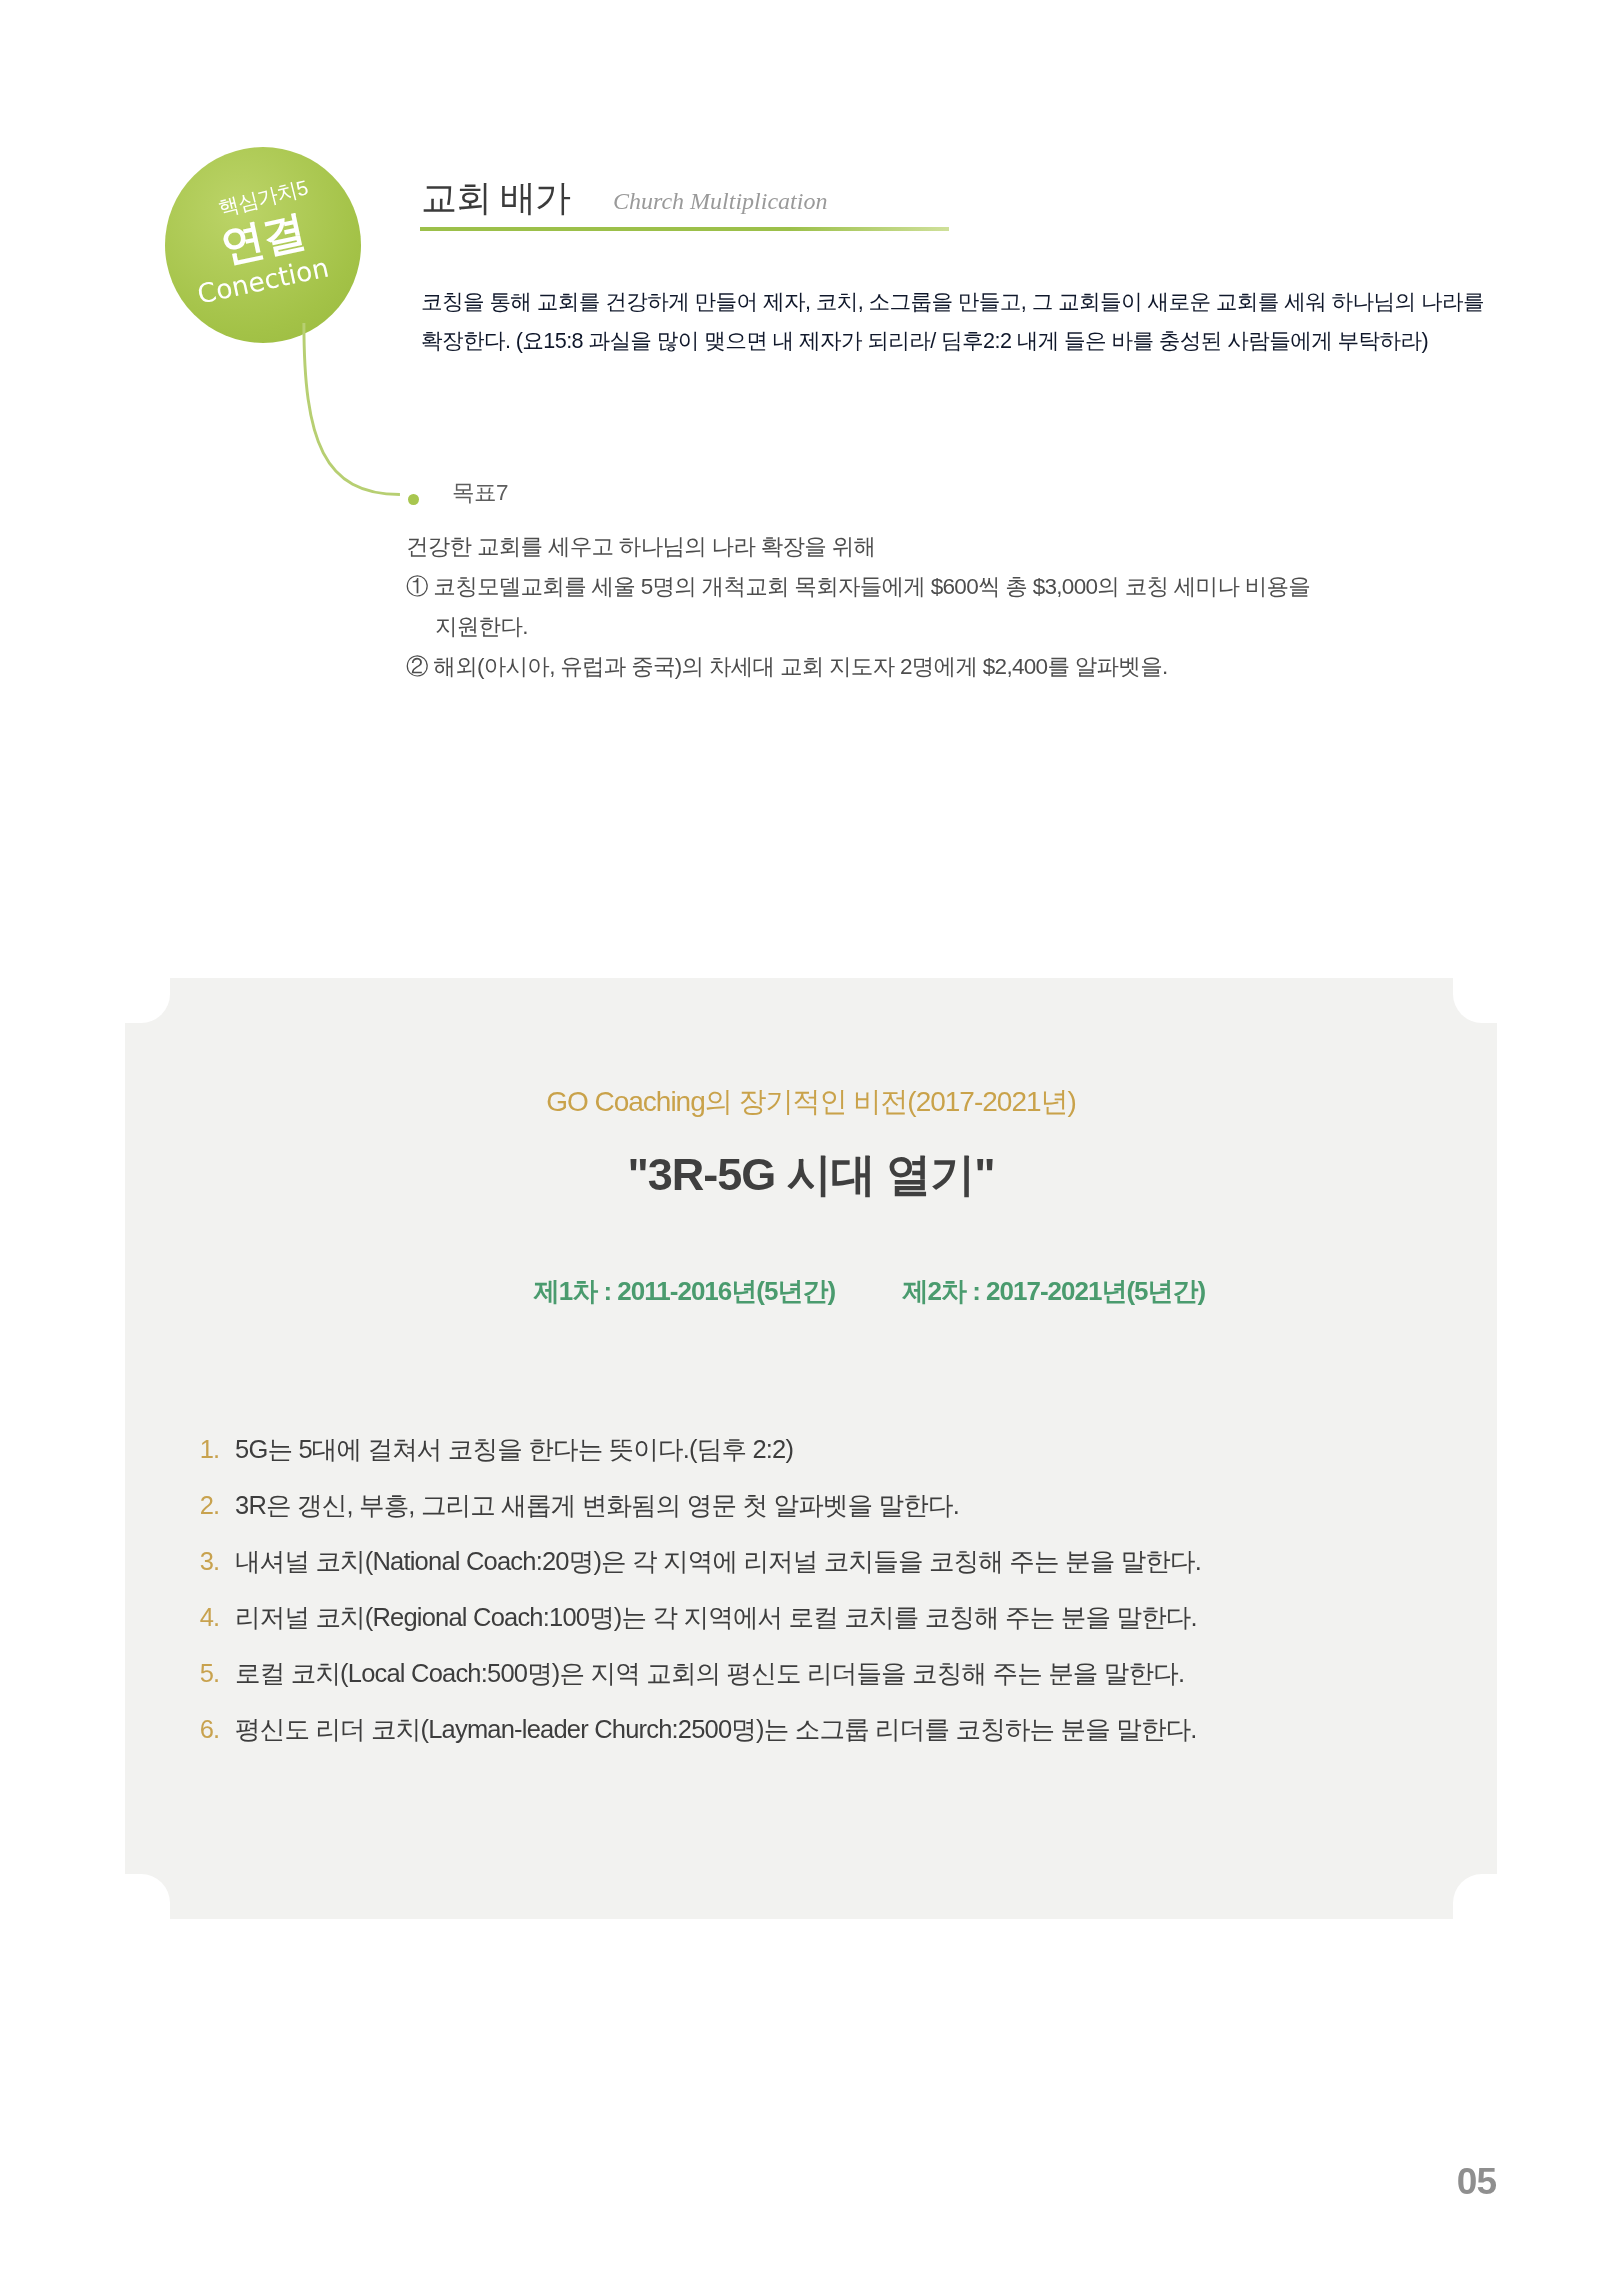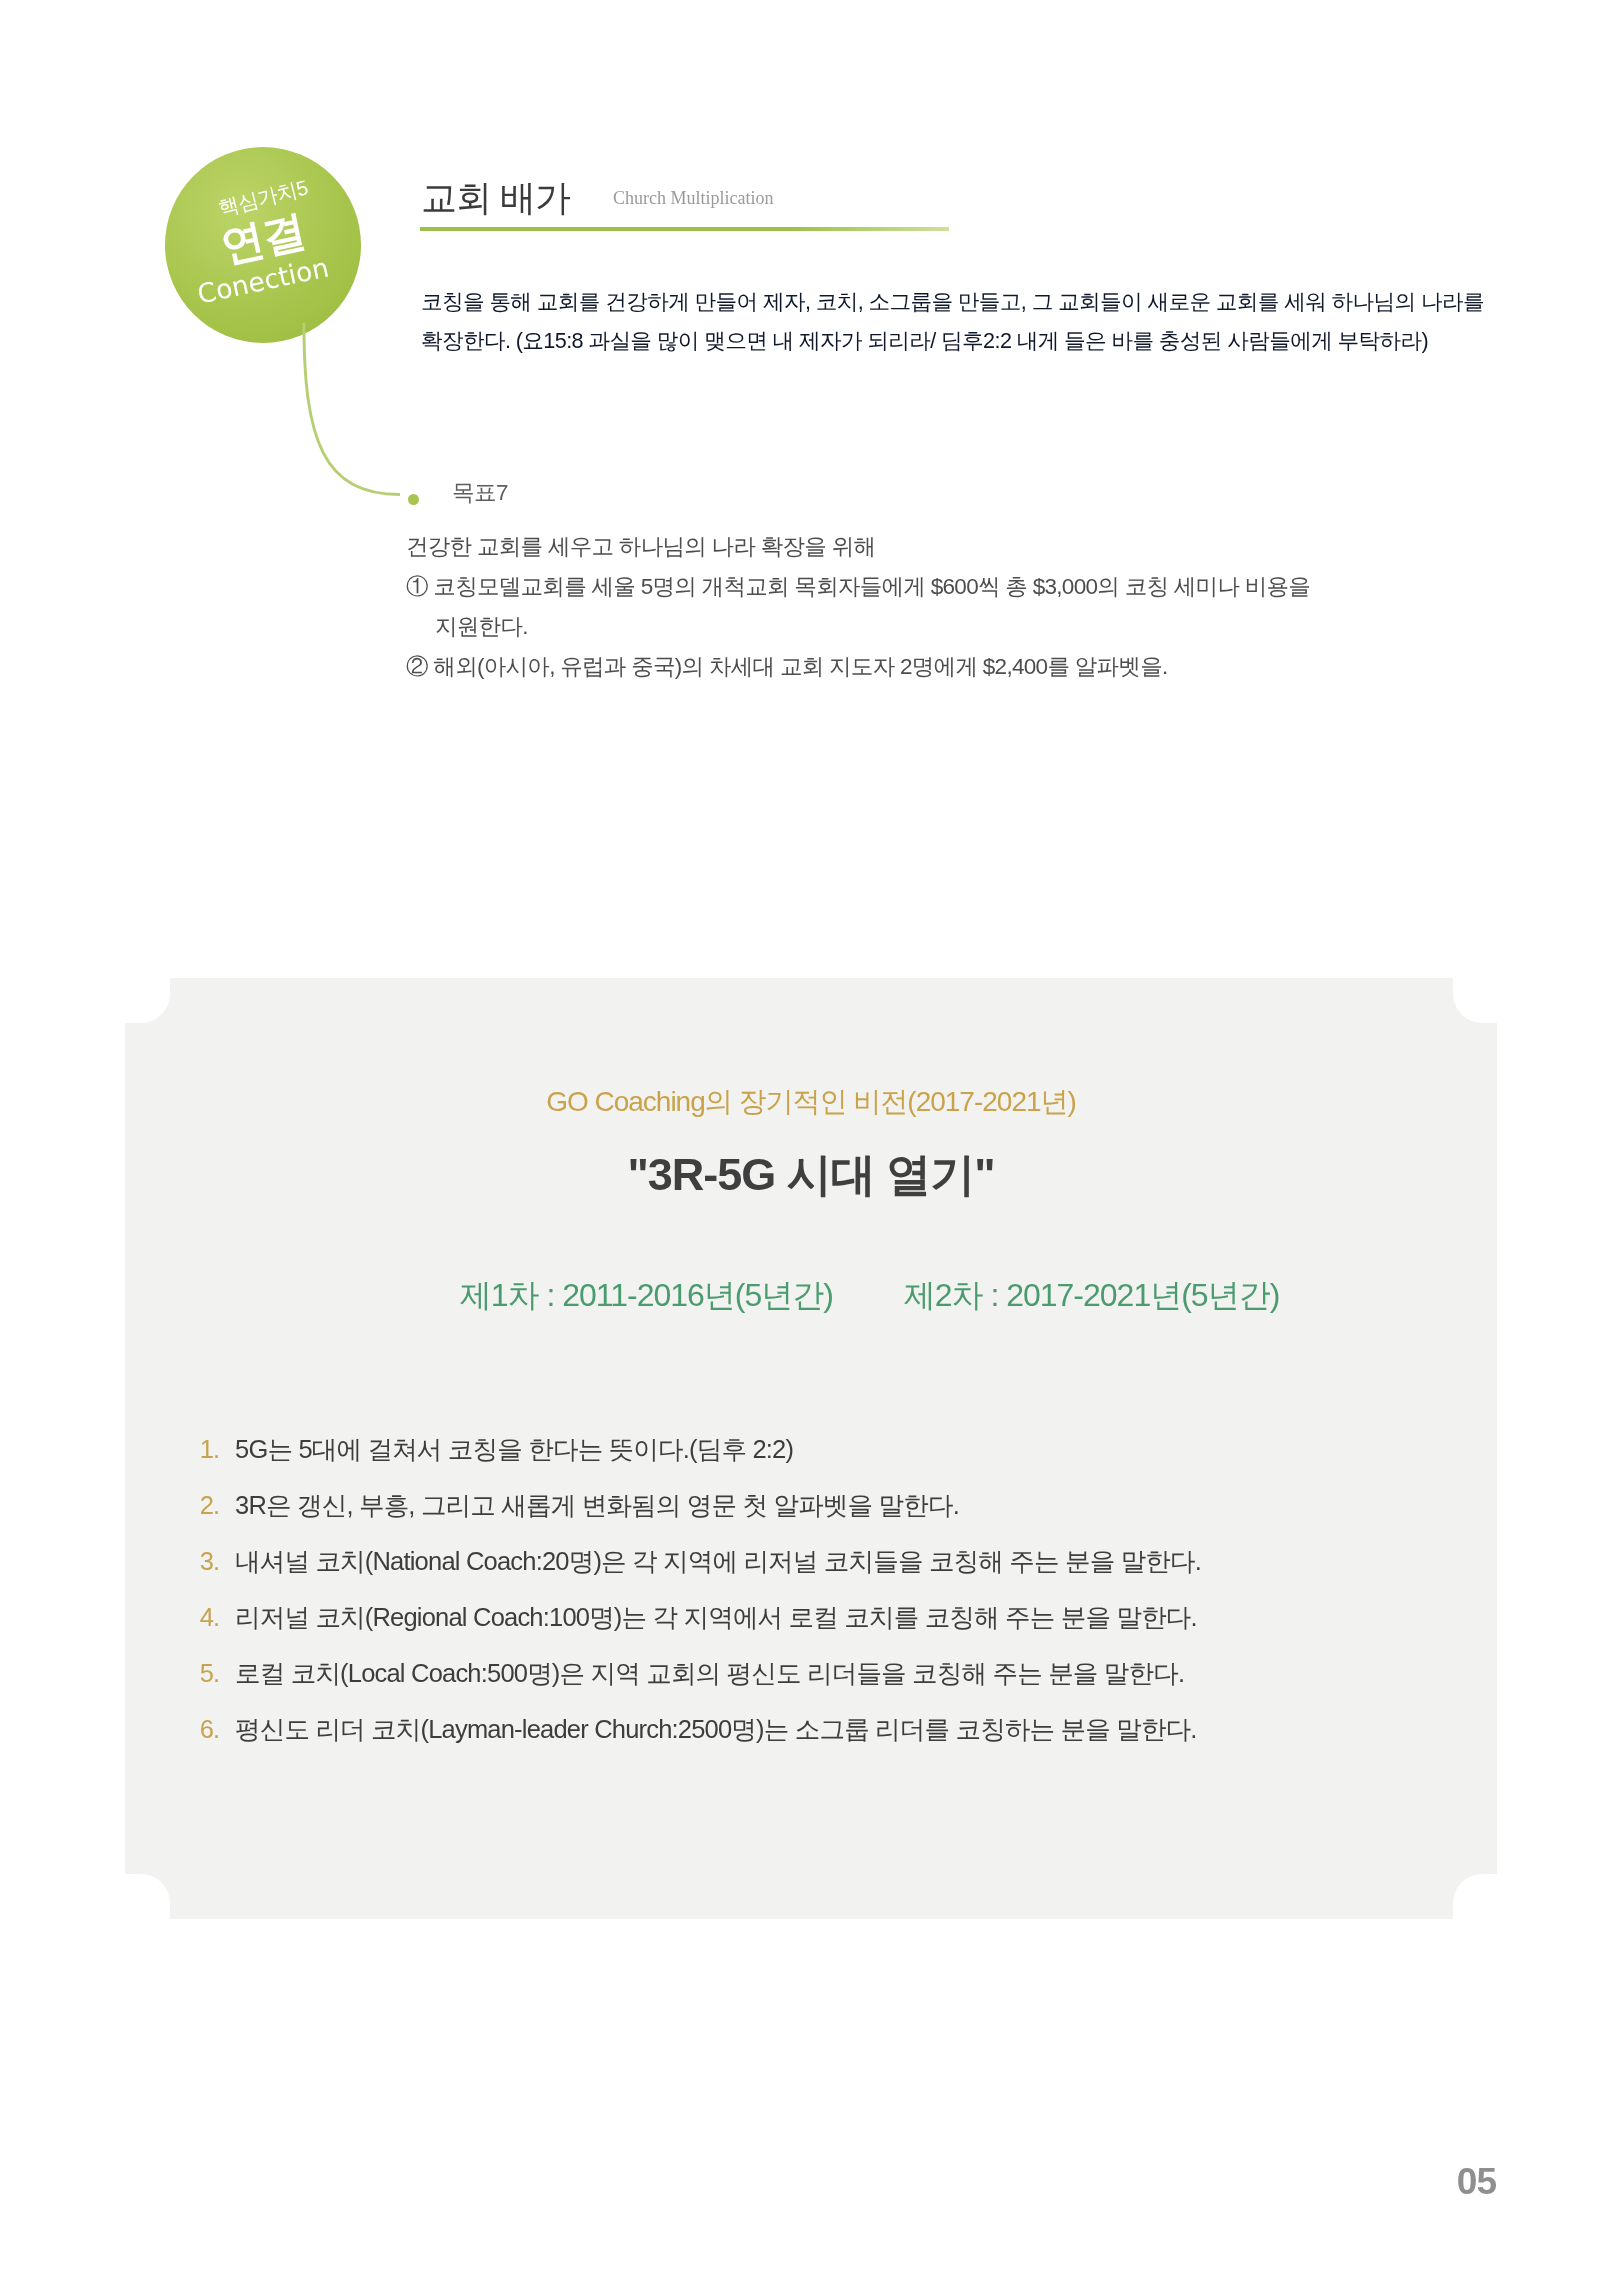--- a/index.html
+++ b/index.html
@@ -86,23 +86,24 @@
     left: 421px;
     top: 174px;
     font-size: 36px;
     color: #3b3b3b;
     letter-spacing: -1px;
   }
   .head-en {
     position: absolute;
     left: 613px;
     top: 188px;
-    font-size: 18px;
+    font-size: 24px;
     color: #9a9a9a;
     font-family: "Liberation Serif", serif;
+    font-style: italic;
   }
   .head-rule {
     position: absolute;
     left: 420px;
     top: 227px;
     width: 529px;
     height: 3.9px;
     background: linear-gradient(to right, #9cc04a 0%, #9cc04a 70%, #cfe09a 100%);
   }
 
@@ -194,22 +195,23 @@
     color: #3f3f3f;
     letter-spacing: -1px;
   }
   .phase-row {
     position: absolute;
     width: 1489px;
     top: 1274px;
     left: 125px;
     text-align: center;
     color: #4a9b6e;
-    font-size: 32px;
-    letter-spacing: -1px;
+    font-size: 26px;
+    letter-spacing: -1px;
+    font-weight: bold;
   }
   .phase-row span {
     display: inline-block;
   }
   .phase-gap { width: 55px; }
 
   .list {
     position: absolute;
     left: 192px;
     top: 1421px;

